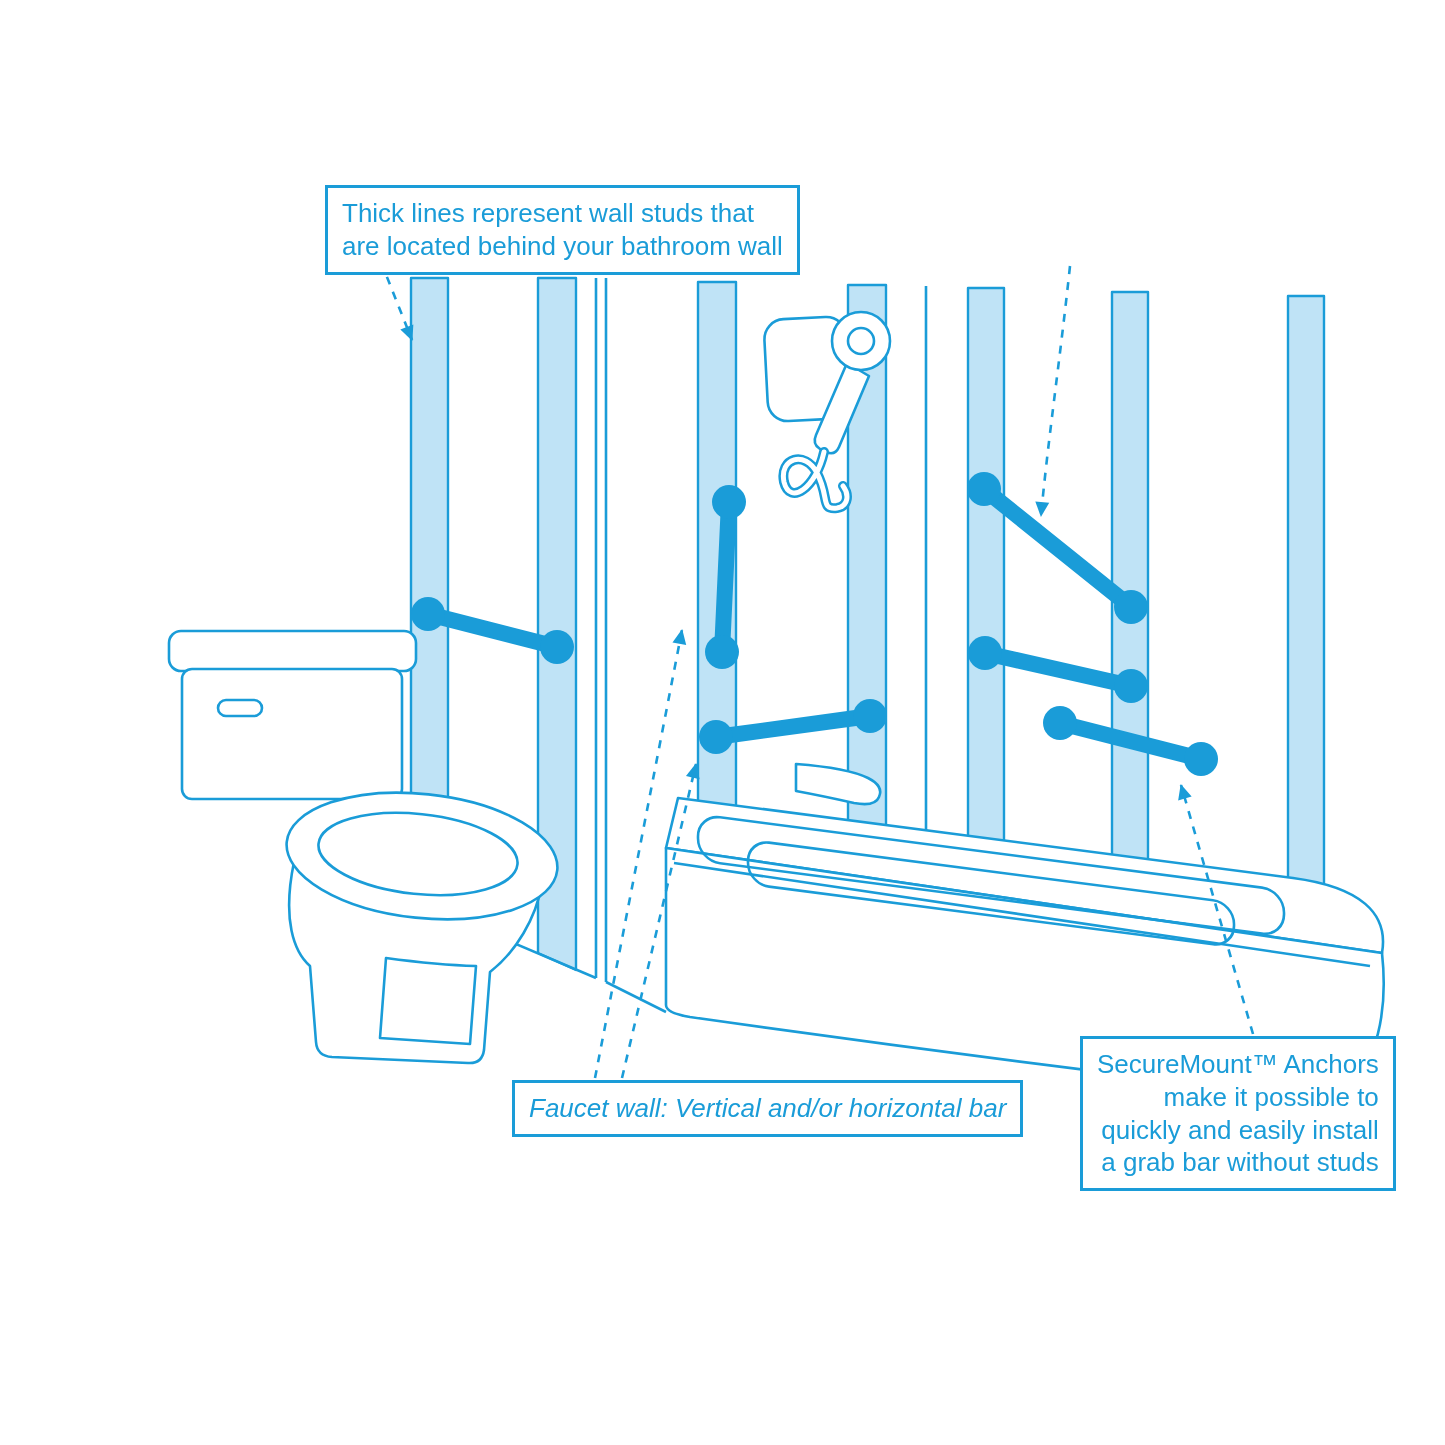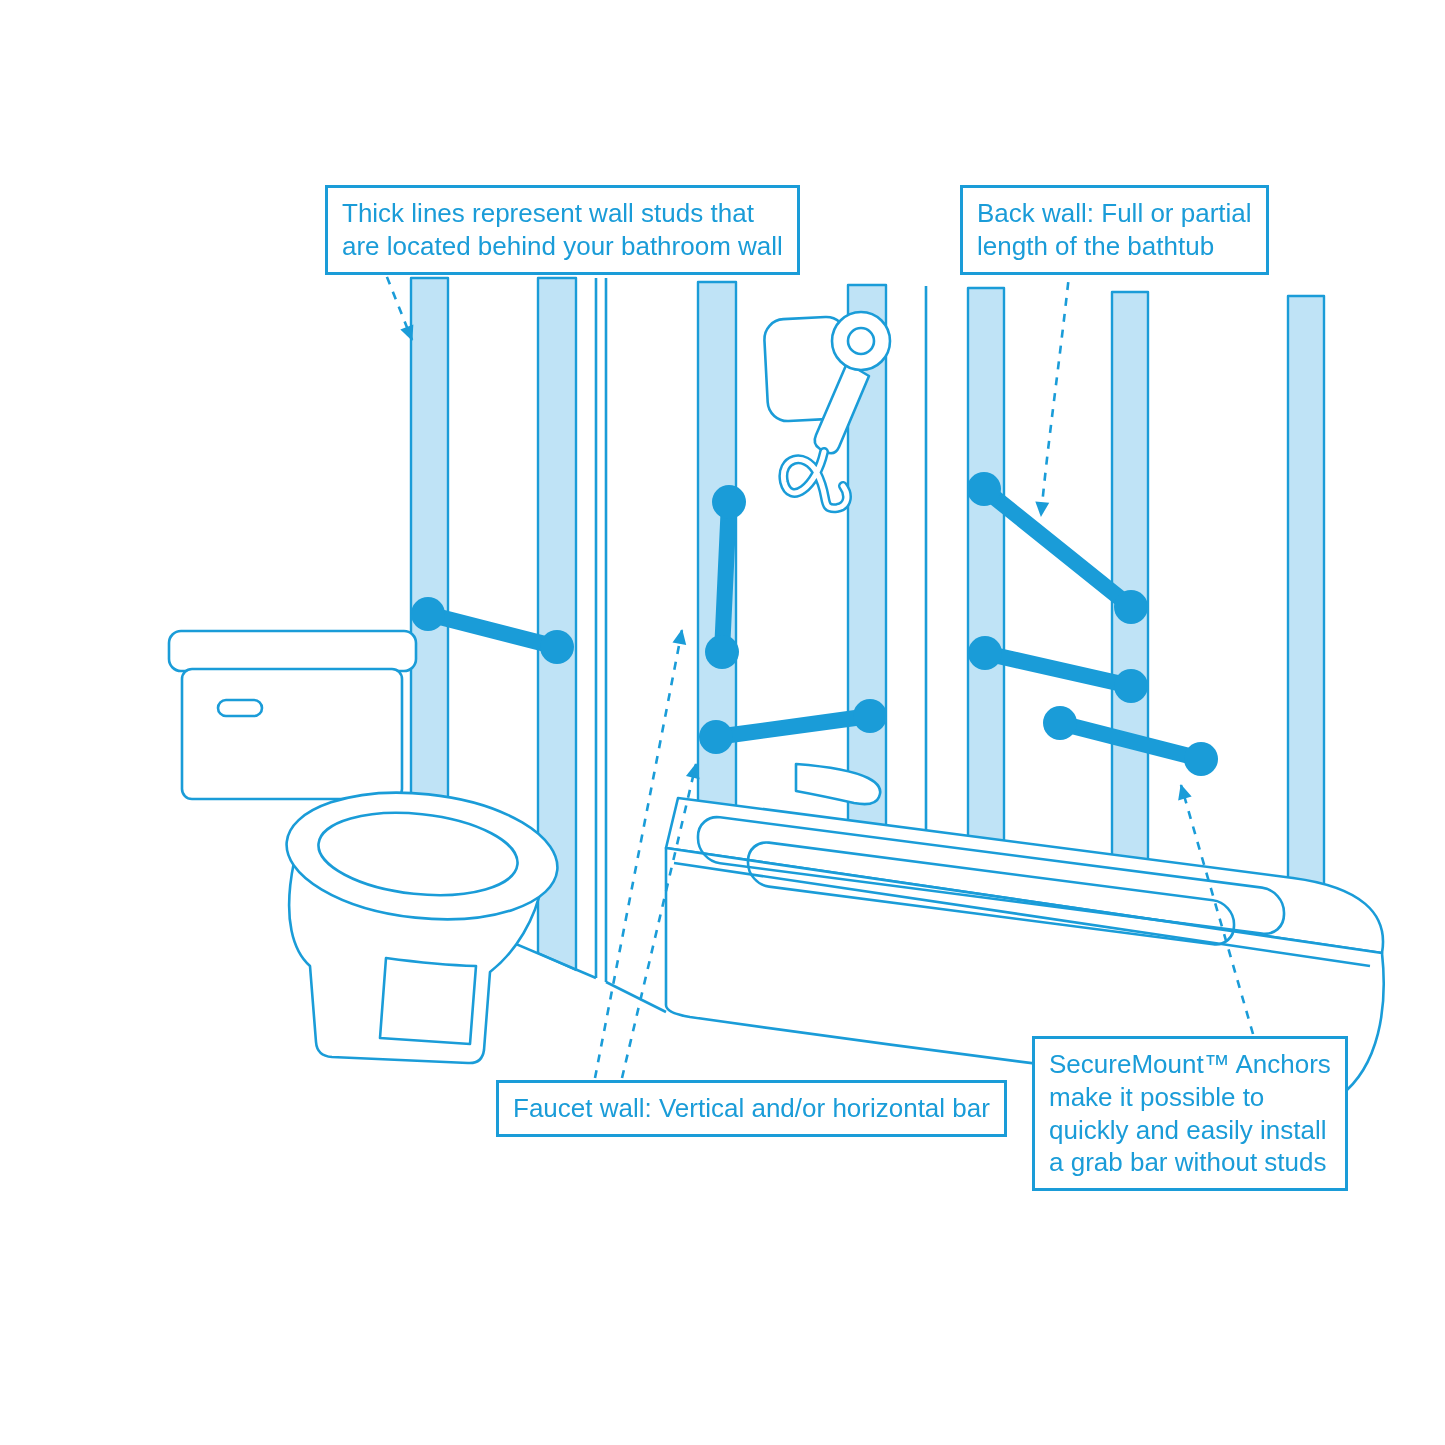--- a/index.html
+++ b/index.html
@@ -142,24 +142,22 @@
       <path class="dash" marker-end="url(#ah)" d="M1022,266 C1012,360 1000,440 993,516"></path>
       <path class="dash" marker-end="url(#ah)" d="M547,1078 L634,630"></path>
       <path class="dash" marker-end="url(#ah)" d="M574,1078 L648,764"></path>
       <path class="dash" marker-end="url(#ah)" d="M1205,1034 L1133,785"></path>
     </g>
   </svg>
 
   <div class="callout" style="left:277px;top:185px;">Thick lines represent wall studs that
 are located behind your bathroom wall</div>
 
-  <div class="callout" style="left:912px;top:185px;">Back wall: Full or partial
-length of the bathtub</div>
 
-  <div class="callout" style="left:448px;top:1080px;">Faucet wall: Vertical and/or horizontal bar</div>
+  <div class="callout" style="left:464px;top:1080px;font-style:italic;">Faucet wall: Vertical and/or horizontal bar</div>
 
-  <div class="callout" style="left:984px;top:1036px;">SecureMount™ Anchors
+  <div class="callout" style="left:1032px;top:1036px;text-align:right;">SecureMount™ Anchors
 make it possible to
 quickly and easily install
 a grab bar without studs</div>
 
 
 </div>
 
 </body></html>

